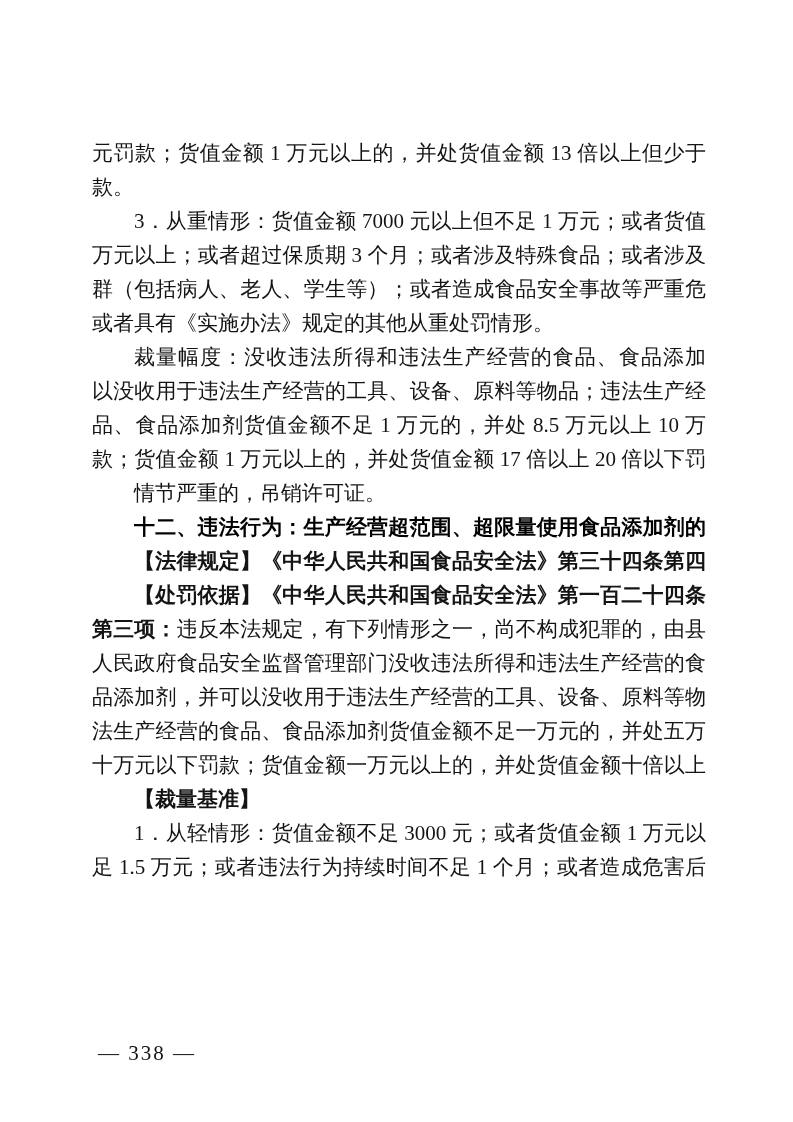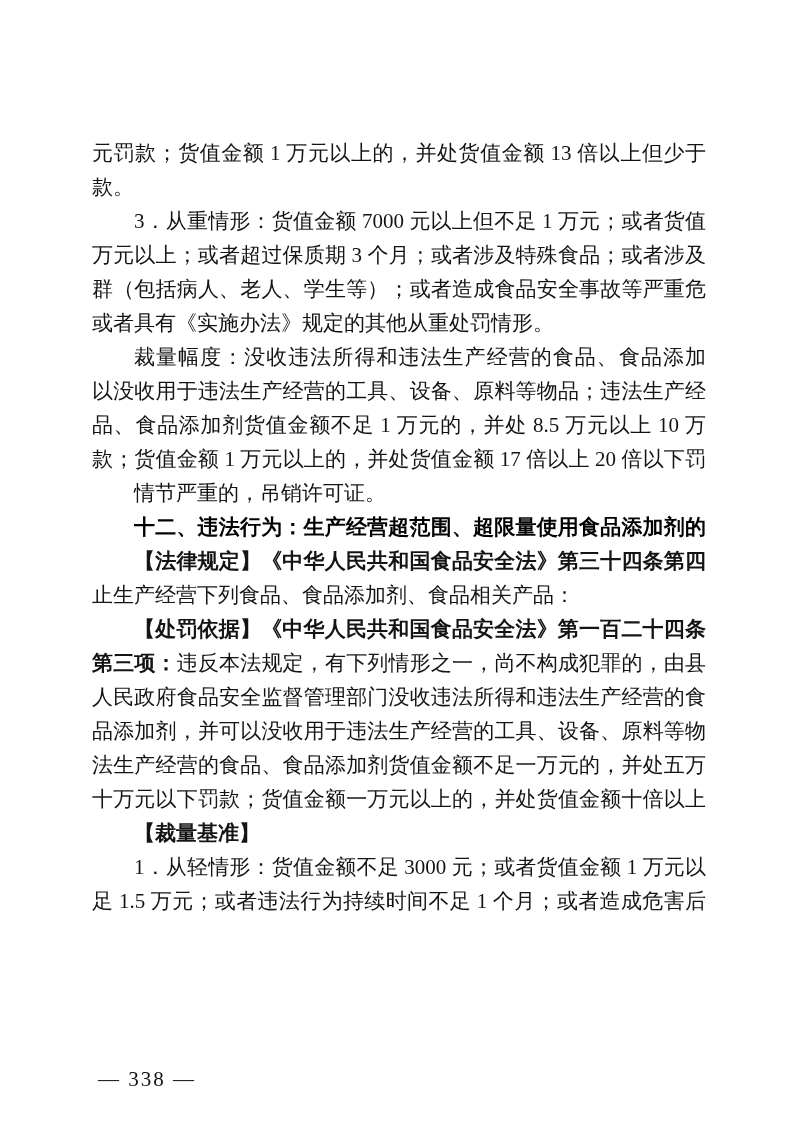--- a/index.html
+++ b/index.html
@@ -31,21 +31,21 @@
   .line.indent { text-indent: 42px; }
   .b { font-weight: bold; }
   .heading {
     font-family: "Liberation Sans", sans-serif;
     font-weight: bold;
     color: #000000;
   }
   .pagenum {
     position: absolute;
     left: 98px;
-    top: 1062px;
+    top: 1036px;
     height: 34px;
     line-height: 34px;
     font-size: 21px;
     letter-spacing: 2px;
     color: #141414;
   }
 </style>
 </head>
 <body>
 
@@ -63,21 +63,20 @@
     <div class="line indent"><span>裁量幅度：没收违法所得和违法生产经营的食品、食品添加剂，并可</span></div>
     <div class="line"><span>以没收用于违法生产经营的工具、设备、原料等物品；违法生产经营的食</span></div>
     <div class="line"><span>品、食品添加剂货值金额不足 1 万元的，并处 8.5 万元以上 10 万元以下罚</span></div>
     <div class="line"><span>款；货值金额 1 万元以上的，并处货值金额 17 倍以上 20 倍以下罚款。</span></div>
 
     <div class="line indent end"><span>情节严重的，吊销许可证。</span></div>
 
     <div class="line indent heading"><span>十二、违法行为：生产经营超范围、超限量使用食品添加剂的食品的</span></div>
 
     <div class="line indent"><span class="b">【法律规定】《中华人民共和国食品安全法》第三十四条第四项：</span></div>
-    <div class="line end"><span>止生产经营下列食品、食品添加剂、食品相关产品：</span></div>
 
     <div class="line indent"><span class="b">【处罚依据】《中华人民共和国食品安全法》第一百二十四条第一款</span></div>
     <div class="line"><span class="b">第三项：</span><span>违反本法规定，有下列情形之一，尚不构成犯罪的，由县级以上</span></div>
     <div class="line"><span>人民政府食品安全监督管理部门没收违法所得和违法生产经营的食品、食</span></div>
     <div class="line"><span>品添加剂，并可以没收用于违法生产经营的工具、设备、原料等物品；违</span></div>
     <div class="line"><span>法生产经营的食品、食品添加剂货值金额不足一万元的，并处五万元以上</span></div>
     <div class="line"><span>十万元以下罚款；货值金额一万元以上的，并处货值金额十倍以上二十倍</span></div>
 
 
     <div class="line indent end"><span class="b">【裁量基准】</span></div>

